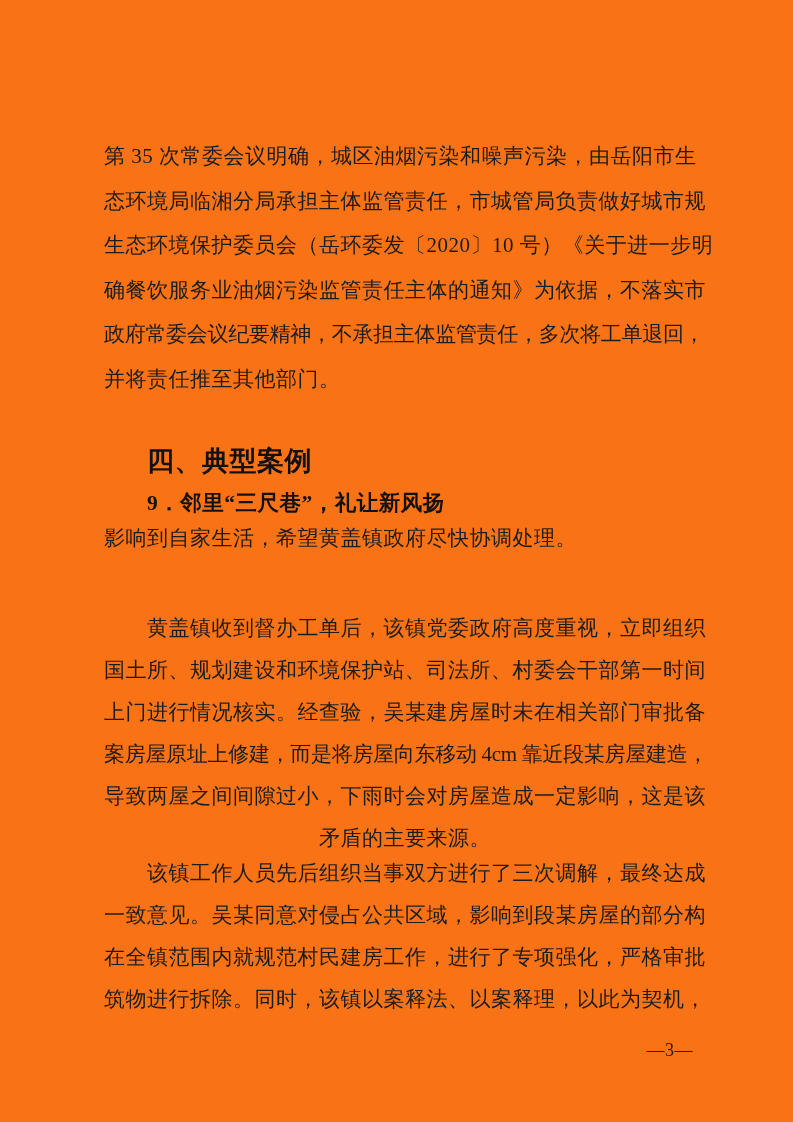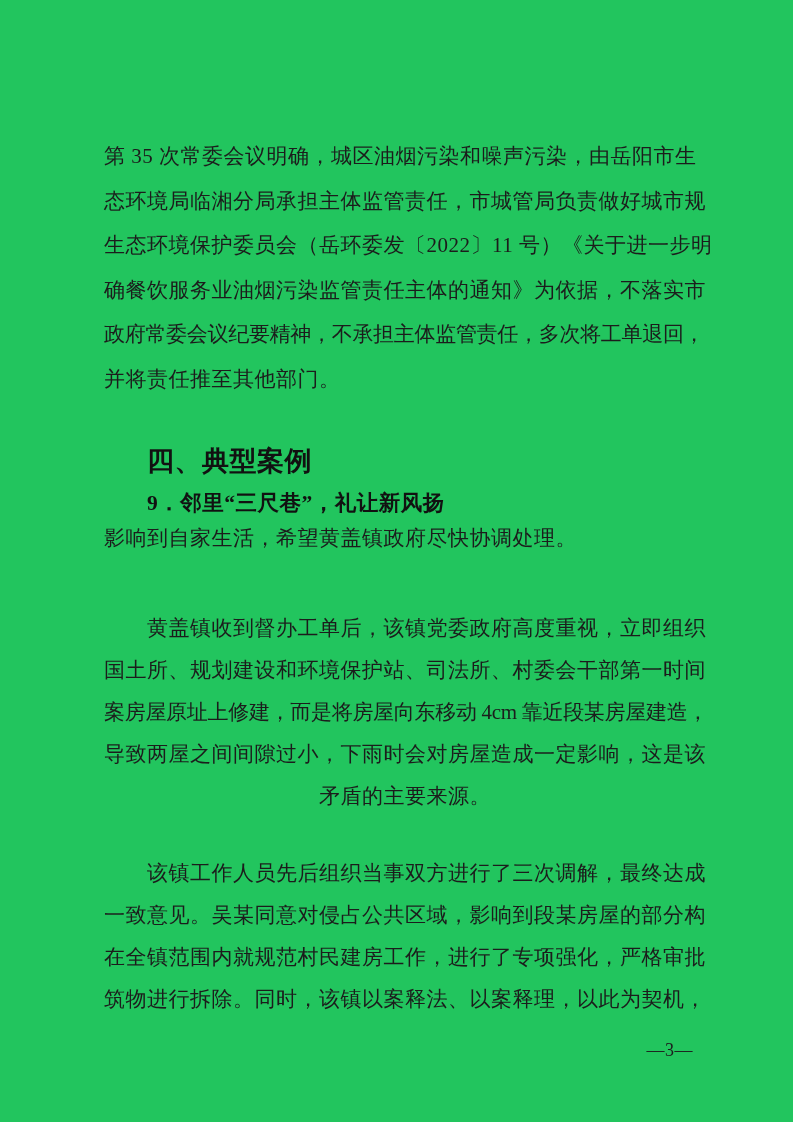--- a/index.html
+++ b/index.html
@@ -4,21 +4,21 @@
 <style>
   html, body {
     margin: 0;
     padding: 0;
     background: #ffffff;
   }
   .page {
     position: relative;
     width: 793px;
     height: 1122px;
-    background: #22c55e;
+    background: #f97316;
     overflow: hidden;
     font-family: "Liberation Serif", serif;
     color: #1c1c1c;
   }
   .blk {
     position: absolute;
     left: 104px;
     width: 602px;
   }
   .ln {
@@ -77,37 +77,38 @@
   }
 </style>
 </head>
 <body>
 
 <div class="page">
 
   <div class="blk blk-cont" style="top:134px;">
     <div class="ln">第 35 次常委会议明确，城区油烟污染和噪声污染，由岳阳市生</div>
     <div class="ln">态环境局临湘分局承担主体监管责任，市城管局负责做好城市规</div>
-    <div class="ln">生态环境保护委员会（岳环委发〔2022〕11 号）《关于进一步明</div>
+    <div class="ln">生态环境保护委员会（岳环委发〔2020〕10 号）《关于进一步明</div>
     <div class="ln">确餐饮服务业油烟污染监管责任主体的通知》为依据，不落实市</div>
     <div class="ln tight">政府常委会议纪要精神，不承担主体监管责任，多次将工单退回，</div>
     <div class="ln">并将责任推至其他部门。</div>
   </div>
 
   <h2 class="sec-heading" style="top:440px;">四、典型案例</h2>
 
   <h3 class="case-heading" style="top:482px;">9．邻里“三尺巷”，礼让新风扬</h3>
 
   <div class="blk" style="top:517px;">
     <div class="ln">影响到自家生活，希望黄盖镇政府尽快协调处理。</div>
   </div>
 
   <div class="blk" style="top:607px;text-align:center;">
     <div class="ln ind">黄盖镇收到督办工单后，该镇党委政府高度重视，立即组织</div>
     <div class="ln">国土所、规划建设和环境保护站、司法所、村委会干部第一时间</div>
+    <div class="ln">上门进行情况核实。经查验，吴某建房屋时未在相关部门审批备</div>
     <div class="ln tight">案房屋原址上修建，而是将房屋向东移动 4cm 靠近段某房屋建造，</div>
     <div class="ln">导致两屋之间间隙过小，下雨时会对房屋造成一定影响，这是该</div>
     <div class="ln">矛盾的主要来源。</div>
   </div>
 
   <div class="blk" style="top:852px;">
     <div class="ln ind">该镇工作人员先后组织当事双方进行了三次调解，最终达成</div>
     <div class="ln">一致意见。吴某同意对侵占公共区域，影响到段某房屋的部分构</div>
     <div class="ln">在全镇范围内就规范村民建房工作，进行了专项强化，严格审批</div>
     <div class="ln">筑物进行拆除。同时，该镇以案释法、以案释理，以此为契机，</div>

